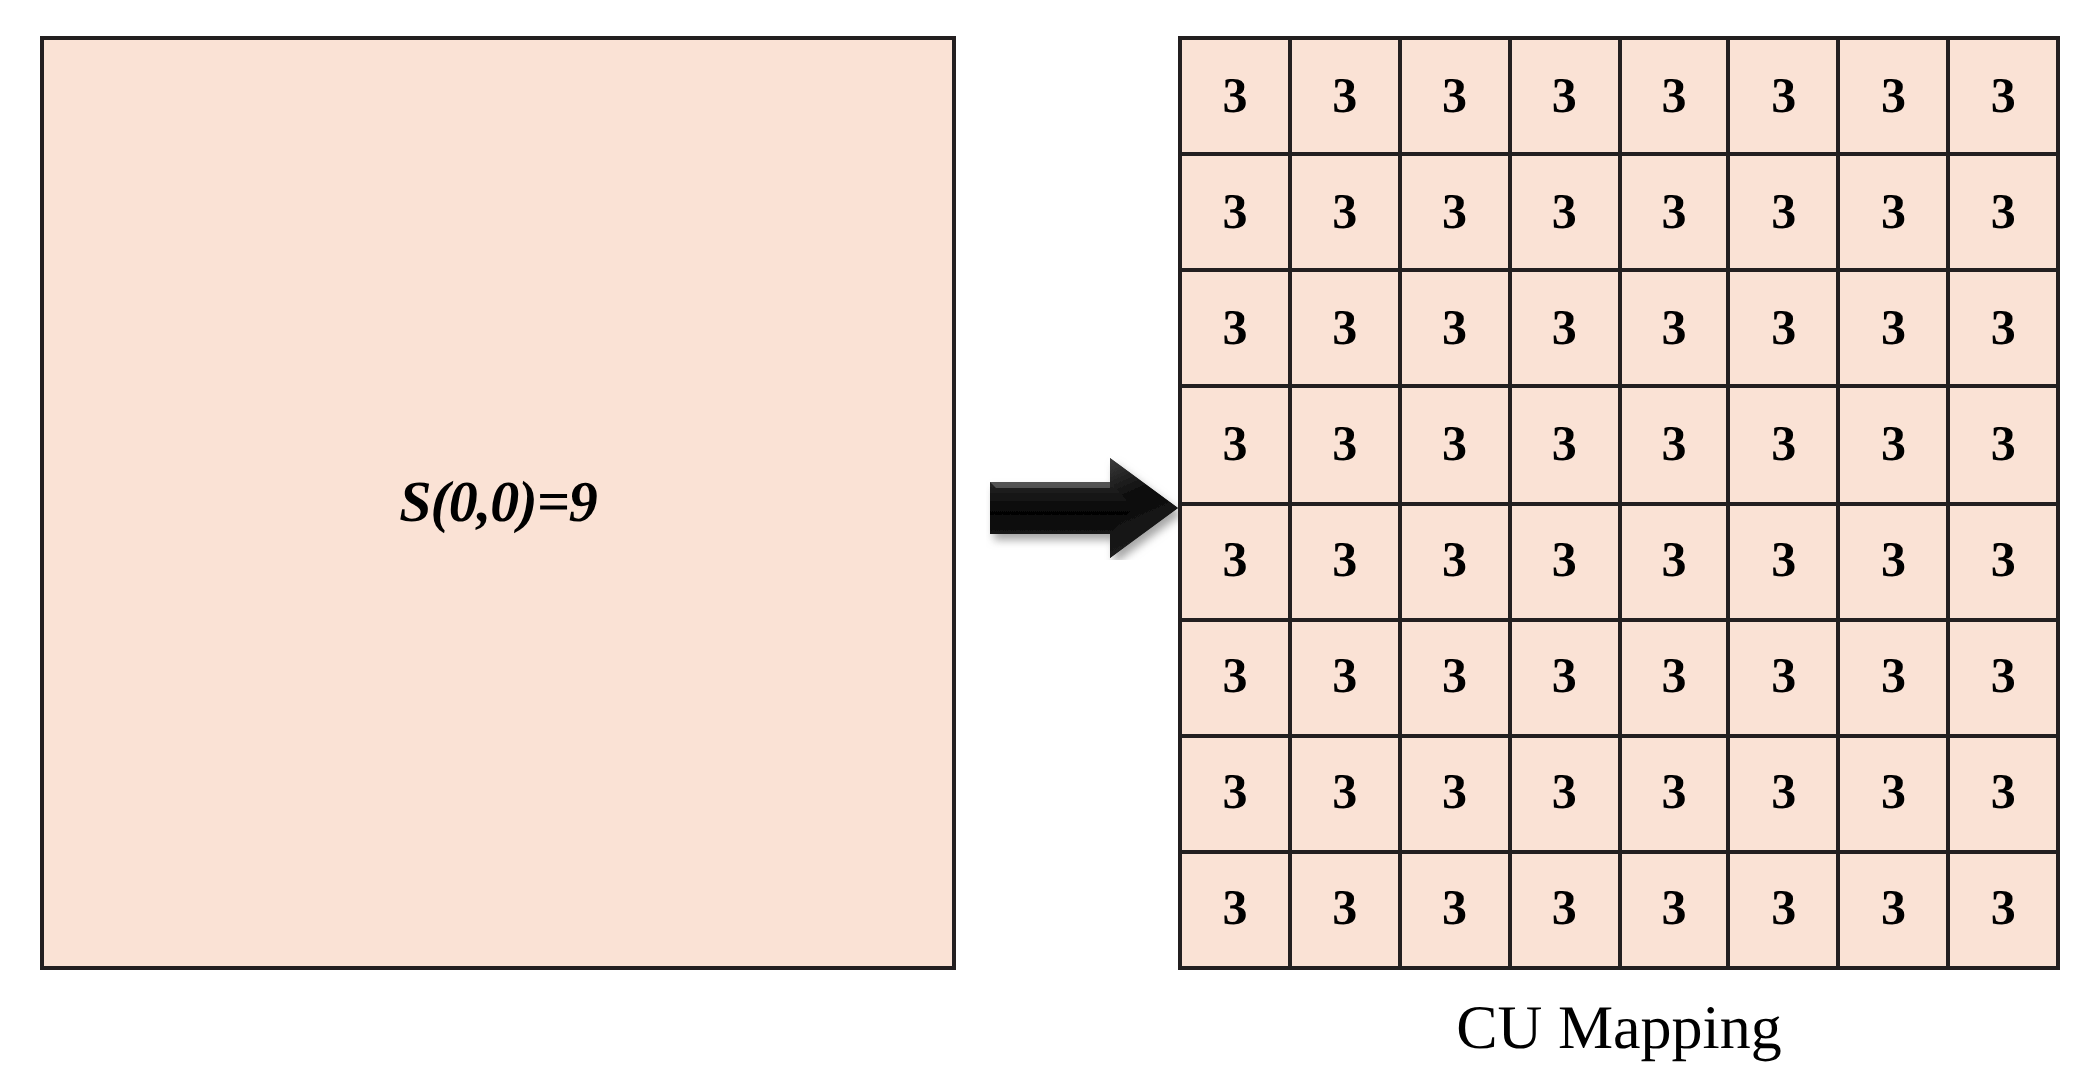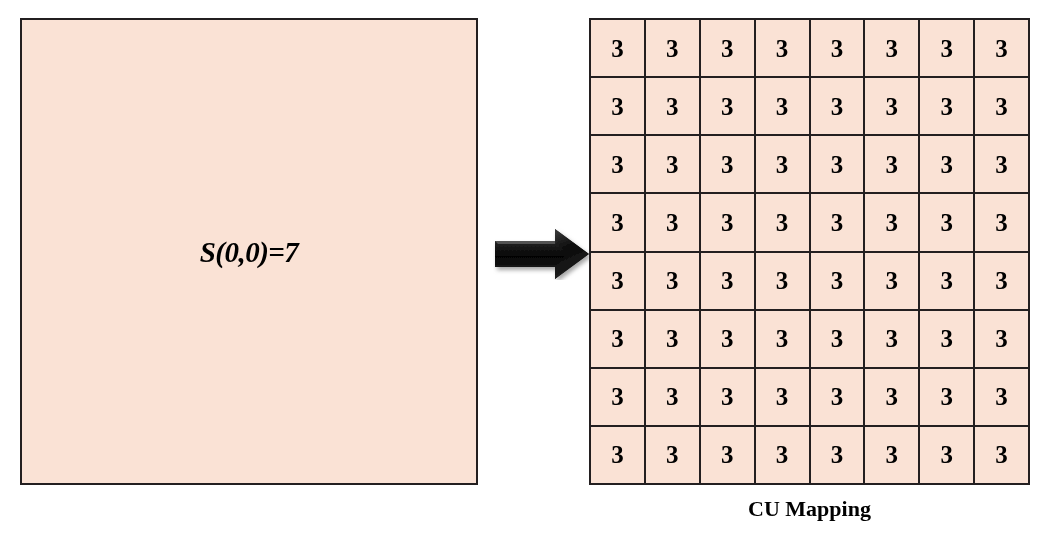--- a/index.html
+++ b/index.html
@@ -90,32 +90,32 @@
     font-size: 25px;
     color: #000000;
     line-height: 1;
   }
   #mapping-caption {
     position: absolute;
     left: 589px;
     top: 496px;
     width: 441px;
     text-align: center;
-    font-weight: bold;
-    font-size: 22px;
+    font-weight: normal;
+    font-size: 31px;
     color: #000000;
   }
 </style>
 </head>
 <body>
 
 <div id="canvas">
 
   <div id="cu-block">
-    <div id="cu-block-label">S(0,0)=7</div>
+    <div id="cu-block-label">S(0,0)=9</div>
   </div>
 
 
   <div id="arrow-wrap">
     <svg width="98" height="52" viewBox="0 0 98 52" xmlns="http://www.w3.org/2000/svg">
       <defs>
         <linearGradient id="arrowGrad" x1="0" y1="0" x2="0" y2="1">
           <stop offset="0%" stop-color="#4a4a4a"></stop>
           <stop offset="18%" stop-color="#2b2b2b"></stop>
           <stop offset="55%" stop-color="#050505"></stop>

